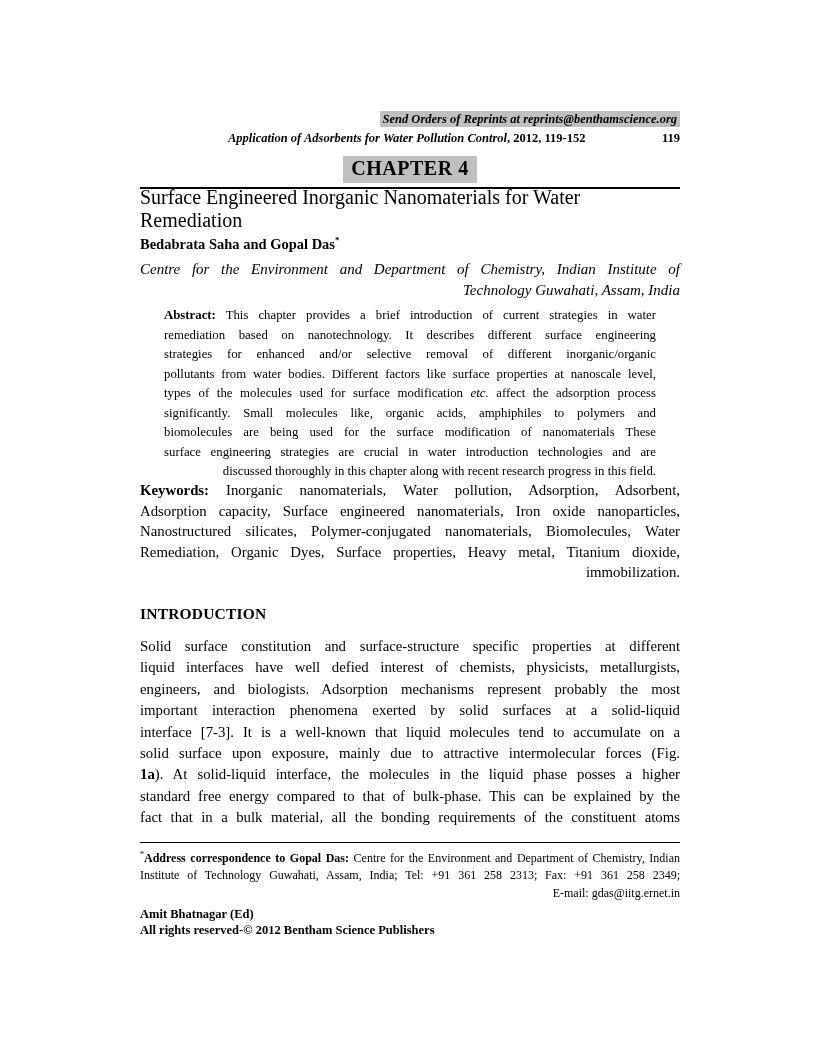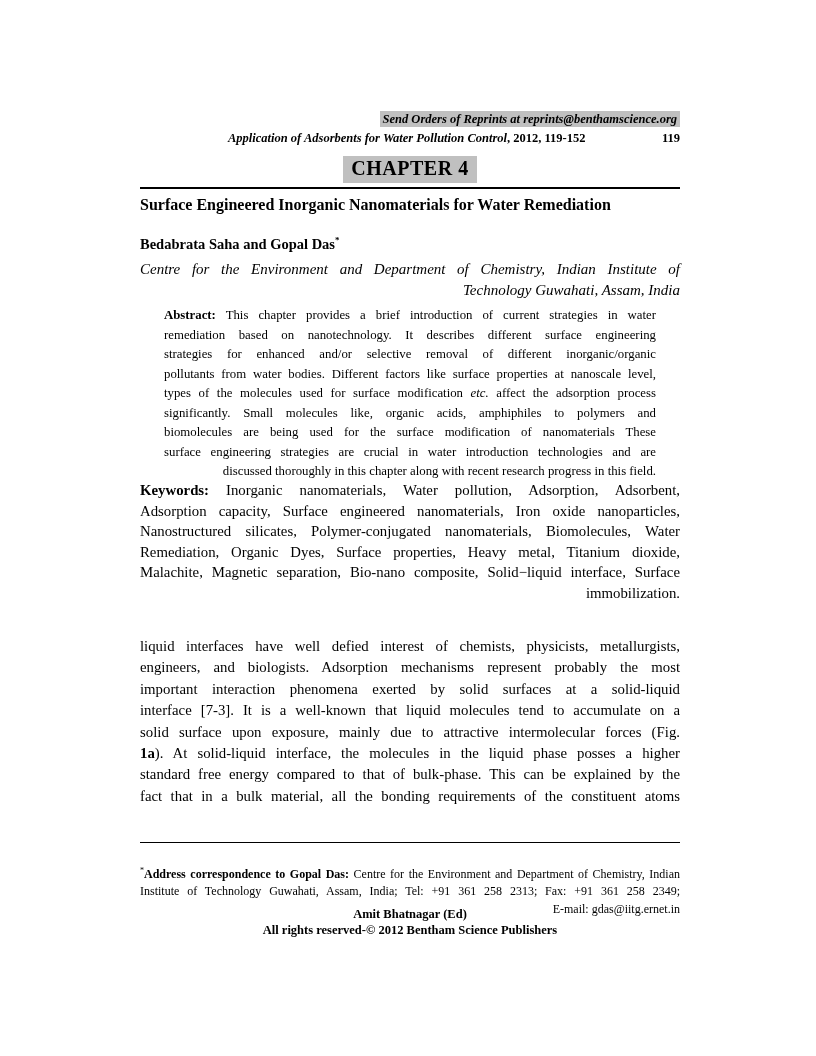--- a/index.html
+++ b/index.html
@@ -20,42 +20,42 @@
   .hdr-notice .hl { background: #c0c0c0; padding: 1px 3px; }
   .hdr-journal { top: 131px; display: flex; justify-content: space-between; align-items: baseline;
                  font-size: 12.5px; font-weight: bold; padding-left: 88px; box-sizing: border-box; }
   .hdr-journal .jt i { font-style: italic; text-align: right; }
   .chapter-row { top: 156px; text-align: center; }
   .chapter-box { display: inline-block; background: #c0c0c0; font-size: 20px; font-weight: bold;
                  padding: 1px 8px 3px 8px; letter-spacing: 0.5px; }
   .rule-top { top: 187px; border-top: 2px solid #000; height: 0; }
 
   
-  .art-title { top: 196px; font-size: 16px; font-weight: bold; }
+  .art-title { top: 186px; font-size: 20px; font-weight: normal; }
   .art-authors { top: 235px; font-size: 14.5px; font-weight: bold; }
   .art-authors sup { font-size: 9px; vertical-align: super; }
   .affiliation { top: 259px; font-size: 15px; font-style: italic; line-height: 20.5px; }
 
   
   .abstract { top: 306px; left: 164px; width: 492px; font-size: 12.8px; line-height: 19.5px; }
 
   
   .keywords { top: 480px; font-size: 14.8px; line-height: 20.5px; }
 
   
   .sec-head { top: 605px; font-size: 15.5px; font-weight: bold; letter-spacing: 0.2px; }
   .bodytext { top: 636px; font-size: 14.8px; line-height: 21.4px; }
 
   
   .rule-foot { top: 842px; border-top: 1px solid #000; height: 0; }
-  .footnote { top: 846px; font-size: 12px; line-height: 17.3px; margin-top: 16px; }
+  .footnote { top: 846px; font-size: 12px; line-height: 17.3px; }
   .footnote sup { font-size: 8px; vertical-align: super; }
 
   
-  .pg-footer { top: 906px; text-align: center; font-size: 12.5px; font-weight: bold; line-height: 16px; }
+  .pg-footer { top: 906px; font-size: 12.5px; font-weight: bold; line-height: 16px; }
 
   
   .line { white-space: nowrap; text-align: justify; text-align-last: justify; }
   .line.final { text-align: right; text-align-last: auto; }
   .b { font-weight: bold; }
   .i { font-style: italic; }
 </style>
 </head>
 <body>
 
@@ -97,26 +97,27 @@
       <div class="line"><span>biomolecules are being used for the surface modification of nanomaterials These</span></div>
       <div class="line"><span>surface engineering strategies are crucial in water introduction technologies and are</span></div>
       <div class="line final"><span>discussed thoroughly in this chapter along with recent research progress in this field.</span></div>
     </div>
 
   <div class="blk keywords">
       <div class="line"><span class="b">Keywords:</span><span> Inorganic nanomaterials, Water pollution, Adsorption, Adsorbent,</span></div>
       <div class="line"><span>Adsorption capacity, Surface engineered nanomaterials, Iron oxide nanoparticles,</span></div>
       <div class="line"><span>Nanostructured silicates, Polymer-conjugated nanomaterials, Biomolecules, Water</span></div>
       <div class="line"><span>Remediation, Organic Dyes, Surface properties, Heavy metal, Titanium dioxide,</span></div>
-      <div class="line"><span>Malachite, Magnetic separation, Bio-nano composite, Solid−liquid interface, Surface</span></div>
       <div class="line final"><span>immobilization.</span></div>
     </div>
 
+  <div class="blk sec-head">INTRODUCTION</div>
 
   <div class="blk bodytext">
+      <div class="line"><span>Solid surface constitution and surface-structure specific properties at different</span></div>
       <div class="line"><span>liquid interfaces have well defied interest of chemists, physicists, metallurgists,</span></div>
       <div class="line"><span>engineers, and biologists. Adsorption mechanisms represent probably the most</span></div>
       <div class="line"><span>important interaction phenomena exerted by solid surfaces at a solid-liquid</span></div>
       <div class="line"><span>interface [7-3]. It is a well-known that liquid molecules tend to accumulate on a</span></div>
       <div class="line"><span>solid surface upon exposure, mainly due to attractive intermolecular forces (Fig.</span></div>
       <div class="line"><span class="b">1a</span><span>). At solid-liquid interface, the molecules in the liquid phase posses a higher</span></div>
       <div class="line"><span>standard free energy compared to that of bulk-phase. This can be explained by the</span></div>
       <div class="line"><span>fact that in a bulk material, all the bonding requirements of the constituent atoms</span></div>
     </div>
 

